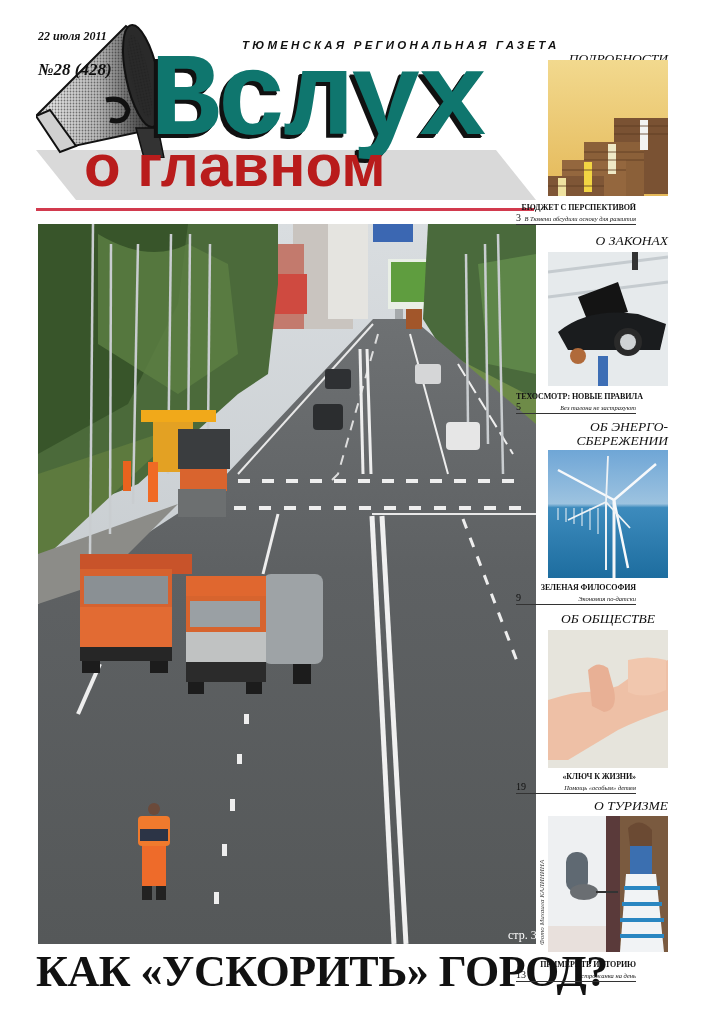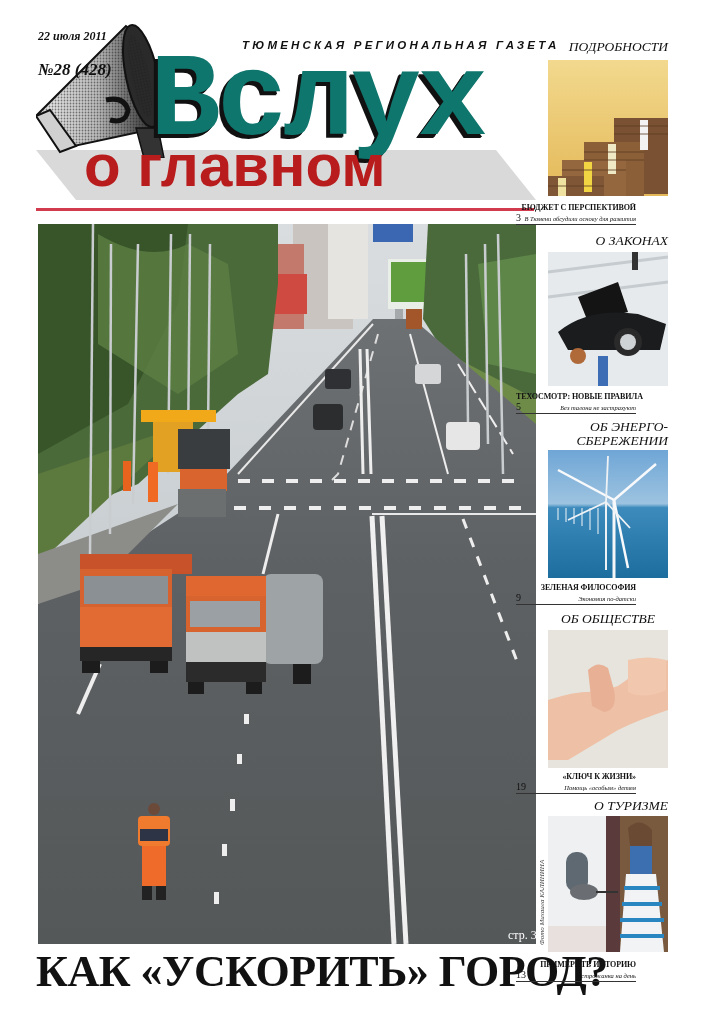--- a/index.html
+++ b/index.html
@@ -220,21 +220,21 @@
   </svg>
 </div>
 
 <div class="abs page-ref">стр. 3</div>
 <div class="abs credit">
     <span>Фото Михаила КАЛИНИНА</span>
   </div>
 
 <div class="abs headline">КАК «УСКОРИТЬ» ГОРОД?</div>
 
-<div class="rc-section" style="top:40px;">ПОДРОБНОСТИ</div>
+<div class="rc-section" style="top:52px;">ПОДРОБНОСТИ</div>
 <div class="rc-photo" style="top:60px;height:136px;">
   <svg width="120" height="136" viewBox="0 0 120 136">
     <defs>
         <linearGradient id="gold" x1="0" y1="0" x2="0" y2="1">
           <stop offset="0" stop-color="#f2d98e"></stop>
           <stop offset="1" stop-color="#e4b858"></stop>
         </linearGradient>
       </defs>
     <rect width="120" height="136" fill="url(#gold)"></rect>
     <g>

